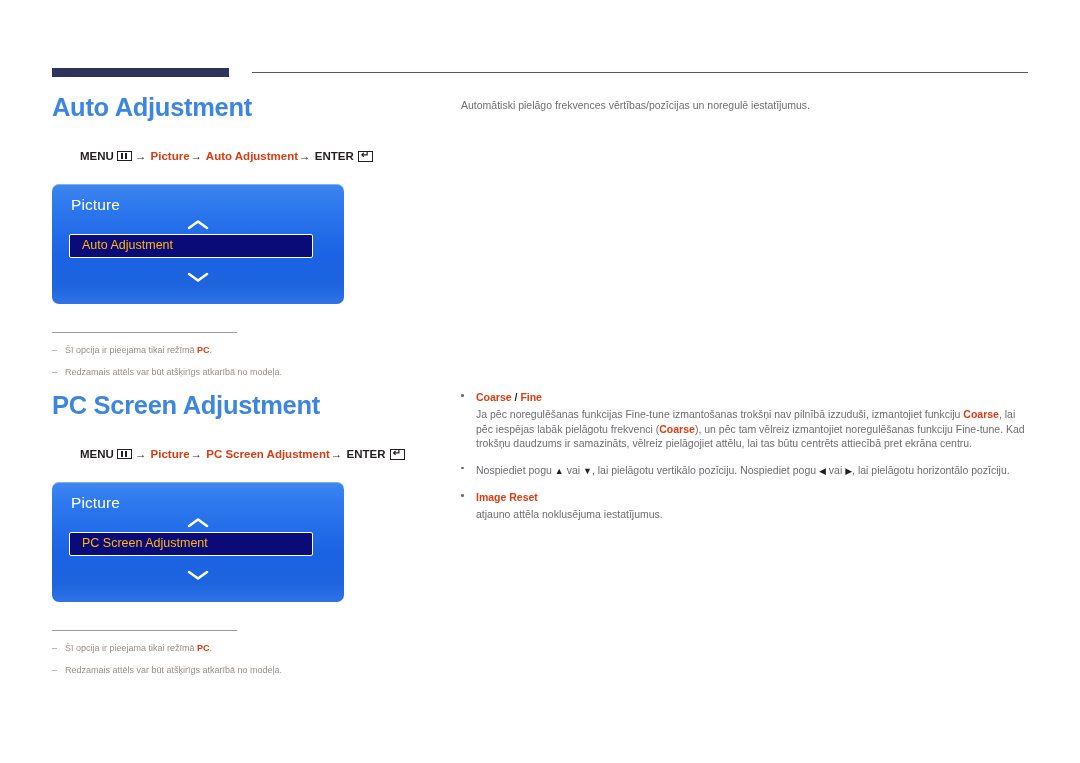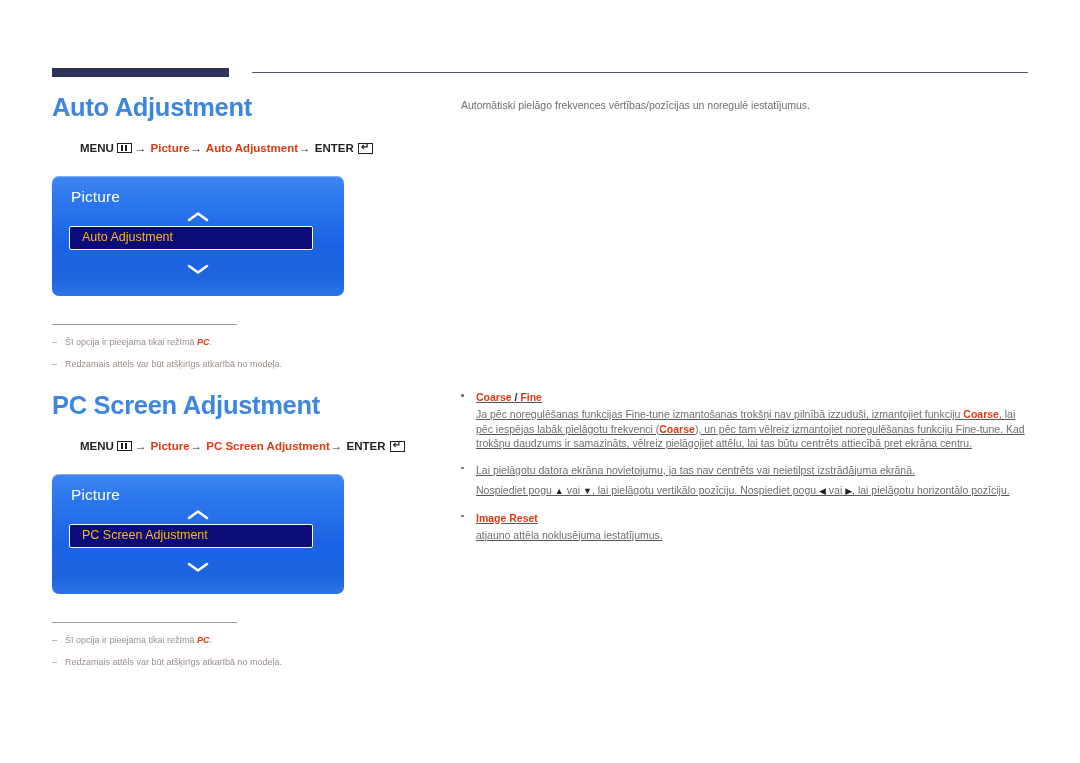--- a/index.html
+++ b/index.html
@@ -72,21 +72,21 @@
   h1.heading {
     margin: 0;
     font-size: 25.5px;
     font-weight: bold;
     color: #3d86e0;
     letter-spacing: -0.3px;
     line-height: 30px;
   }
 
   .path {
-    margin-top: 19px;
+    margin-top: 27px;
     font-size: 11.5px;
     font-weight: bold;
     color: #231f20;
     line-height: 14px;
     white-space: nowrap;
     padding-left: 28px;
   }
   .path .red { color: #e03a10; }
   .path .arrow { font-weight: normal; padding: 0 1px; }
 
@@ -207,35 +207,34 @@
     padding-left: 13px;
     margin-bottom: 10px;
     white-space: nowrap;
   }
   .note .dash {
     position: absolute;
     left: 0;
     top: 0;
     color: #9a8f8a;
   }
-  .note b { color: #e03a10; font-weight: bold; font-style: italic; }
+  .note b { color: #e03a10; font-weight: bold; }
 
   
   .desc {
     font-size: 10.5px;
     line-height: 14px;
     color: #6d6e71;
     margin: 6px;
   }
 
   .bullet-block {
     position: relative;
     padding-left: 21px;
     margin-bottom: 12px;
-    text-decoration: underline;
   }
   .bullet-block > .dot {
     position: absolute;
     left: 6px;
     top: 4px;
     width: 2.6px;
     height: 2.6px;
     background: #6d6e71;
     border-radius: 50%;
   }
@@ -372,21 +371,20 @@
       <div class="bullet-block">
         <span class="dot"></span>
         <div class="bullet-title">
           <span>Coarse</span><span class="sep"> / </span><span>Fine</span>
         </div>
         <p class="bullet-p">Ja pēc noregulēšanas funkcijas Fine-tune izmantošanas trokšņi nav pilnībā izzuduši, izmantojiet funkciju <b>Coarse</b>, lai pēc iespējas labāk pielāgotu frekvenci (<b>Coarse</b>), un pēc tam vēlreiz izmantojiet noregulēšanas funkciju Fine-tune. Kad trokšņu daudzums ir samazināts, vēlreiz pielāgojiet attēlu, lai tas būtu centrēts attiecībā pret ekrāna centru.</p>
       </div>
 
       <div class="bullet-block">
         <span class="dot"></span>
-        <p class="bullet-p">Lai pielāgotu datora ekrāna novietojumu, ja tas nav centrēts vai neietilpst izstrādājuma ekrānā.</p>
         <p class="bullet-p">Nospiediet pogu <span class="glyph">▲</span> vai <span class="glyph">▼</span>, lai pielāgotu vertikālo pozīciju. Nospiediet pogu <span class="glyph">◀</span> vai <span class="glyph">▶</span>, lai pielāgotu horizontālo pozīciju.</p>
       </div>
 
       <div class="bullet-block">
         <span class="dot"></span>
         <div class="bullet-title">
           <span>Image Reset</span>
         </div>
         <p class="bullet-p">atjauno attēla noklusējuma iestatījumus.</p>
       </div>

